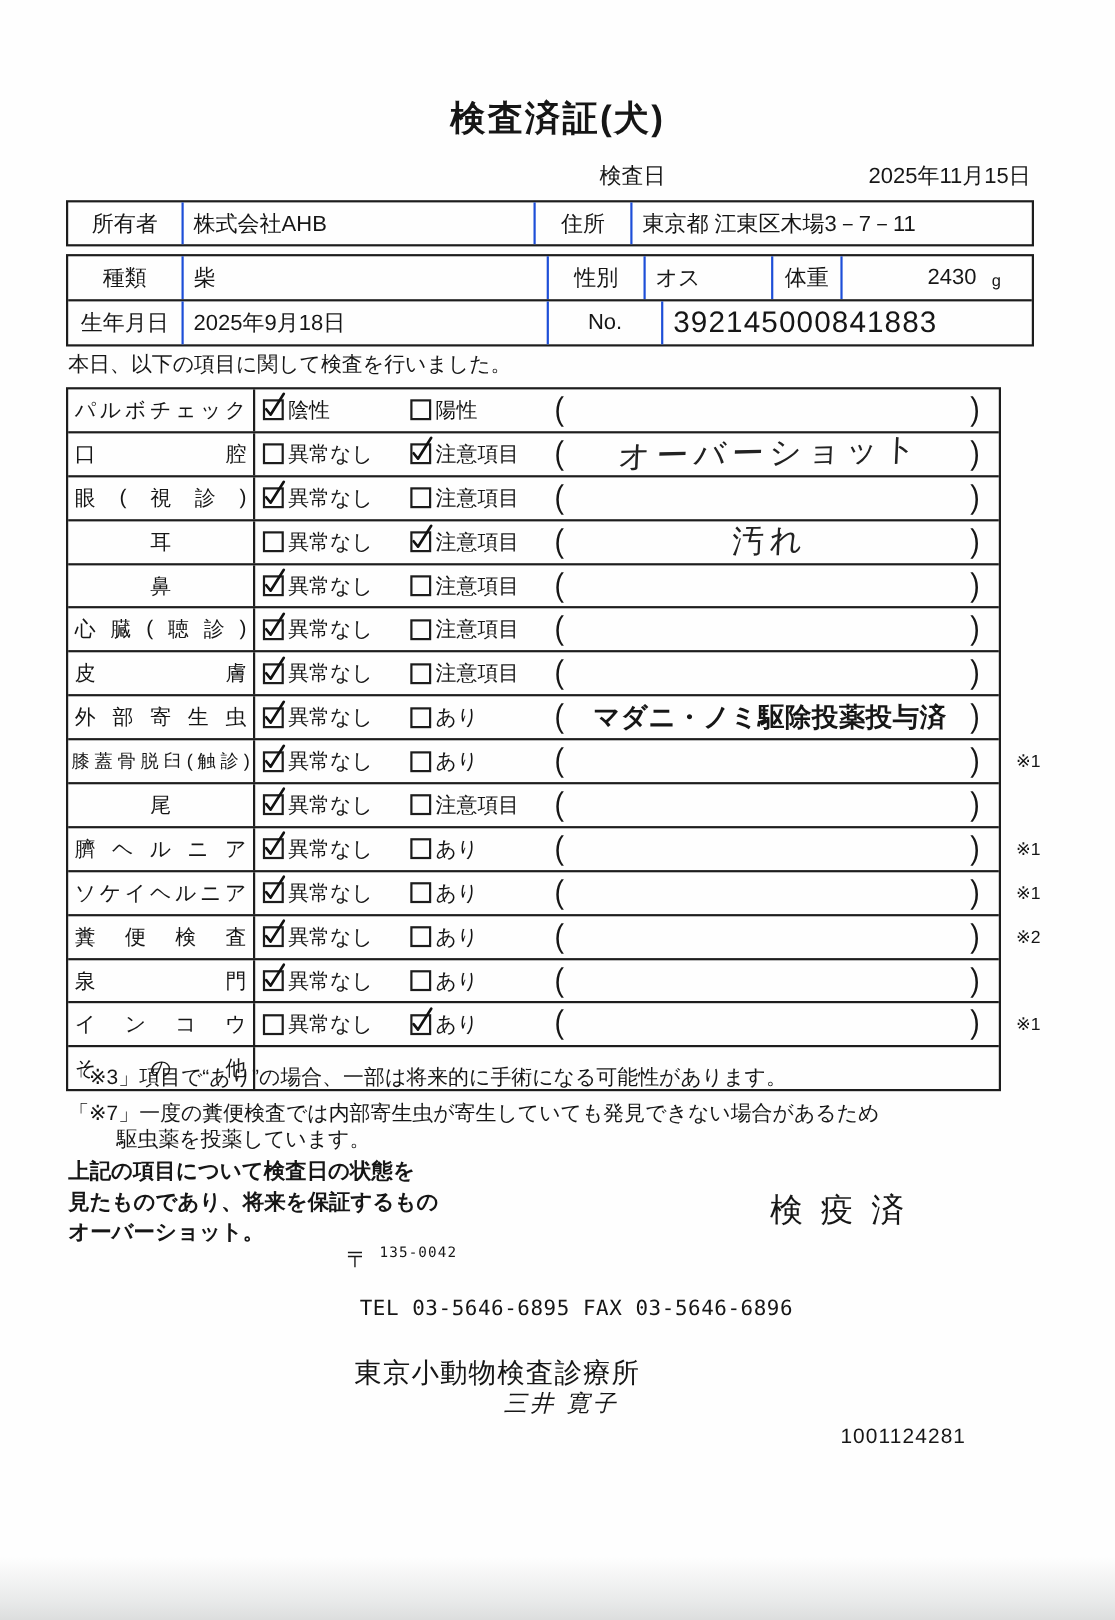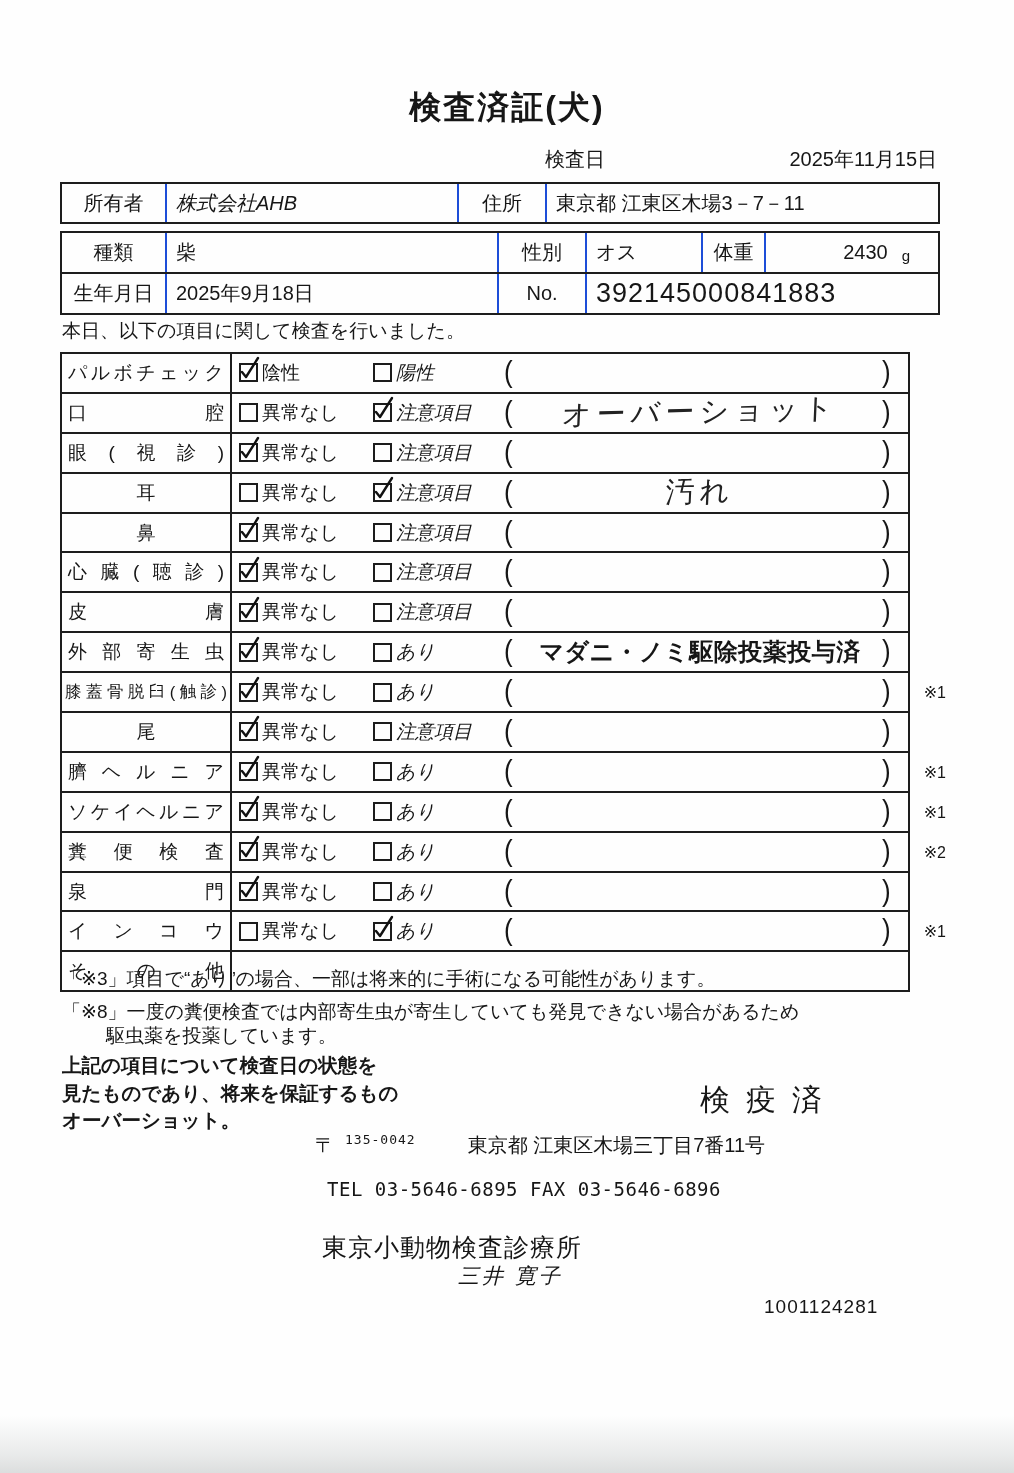--- a/index.html
+++ b/index.html
@@ -24,21 +24,21 @@
   .intro{left:62px;top:318px;font-size:19px;font-weight:500;}
   
   .checklist{left:60px;top:352px;width:850px;border:2px solid #1d1d1d;box-sizing:border-box;}
   .crow{display:flex;height:37.9px;position:relative;}
   .crow + .crow{border-top:2px solid #1d1d1d;}
   .crow-label{width:170px;border-right:2px solid #1d1d1d;box-sizing:border-box;display:flex;align-items:center;justify-content:space-between;padding:0 6px;font-size:19px;font-weight:500;}
   .crow-label.single{justify-content:center;}
   .crow-label.long{font-size:16.5px;padding:0 3px;}
   .crow-content{flex:1;position:relative;}
   .opt{position:absolute;left:7px;top:50%;transform:translateY(-50%);display:flex;align-items:center;gap:4px;font-size:19px;font-weight:500;}
-  .opt.opt2{left:141px;font-style:italic;}
+  .opt.opt2{left:141px;}
   .cb{width:15px;height:15px;border:2px solid #1c1c1c;position:relative;flex:0 0 auto;}
   .check{position:absolute;left:-3px;top:-9px;width:24px;height:26px;overflow:visible;}
   .check polyline{fill:none;stroke:#111;stroke-width:2.4;stroke-linecap:round;stroke-linejoin:round;}
   .paren{position:absolute;top:50%;transform:translateY(-54%) scaleY(1.15);font-size:26px;font-weight:400;}
   .paren.open{left:272px;}
   .paren.close{left:650px;}
   .note{position:absolute;left:288px;width:360px;top:50%;transform:translateY(-50%);text-align:center;}
   .note.printed{font-size:24px;font-weight:600;letter-spacing:0.5px;}
   .note.handwritten{font-size:29px;font-weight:400;letter-spacing:5px;transform:translateY(-52%) rotate(-1.5deg) skewX(-4deg);color:#222;}
   .mark{position:absolute;right:-38px;top:50%;transform:translateY(-50%);font-size:16px;font-weight:500;}
@@ -63,42 +63,42 @@
   <div class="abs title">検査済証(犬)</div>
 
   <div class="abs date-row">
     <span>検査日</span>
     <span>2025年11月15日</span>
   </div>
 
   <div class="abs itable" style="left:60px;top:182px;width:880px;height:42px;">
     <div class="irow">
       <div class="icell lab br" style="width:105px;">所有者</div>
-      <div class="icell val br" style="width:292px;font-style:italic;">株式会社AHB</div>
+      <div class="icell val br" style="width:320px;">株式会社AHB</div>
       <div class="icell lab br" style="width:88px;">住所</div>
       <div class="icell val" style="flex:1;">東京都 江東区木場3－7－11</div>
     </div>
   </div>
 
   <div class="abs itable" style="left:60px;top:231px;width:880px;height:84px;">
     <div class="irow">
       <div class="icell lab br" style="width:105px;">種類</div>
       <div class="icell val br" style="width:332px;">柴</div>
       <div class="icell lab br" style="width:88px;">性別</div>
       <div class="icell val br" style="width:116px;">オス</div>
       <div class="icell lab br" style="width:63px;">体重</div>
       <div class="icell wval" style="flex:1;">
         <span class="num">2430</span>
         <span class="wunit">g</span>
       </div>
     </div>
     <div class="irow">
       <div class="icell lab br" style="width:105px;">生年月日</div>
       <div class="icell val br" style="width:332px;">2025年9月18日</div>
-      <div class="icell lab br" style="width:88px;">No.</div>
+      <div class="icell lab br" style="width:104px;">No.</div>
       <div class="icell val num" style="flex:1;">392145000841883</div>
     </div>
   </div>
 
   <div class="abs intro">本日、以下の項目に関して検査を行いました。</div>
 
   <div class="abs checklist">
       <div class="crow">
         <div class="crow-label">
           <span>パ</span>
@@ -472,35 +472,34 @@
         <div class="crow-label">
           <span>そ</span>
           <span>の</span>
           <span>他</span>
         </div>
         <div class="crow-content"></div>
       </div>
     </div>
 
   <div class="abs fnote" style="left:62px;top:966px;">「※3」項目で“あり”の場合、一部は将来的に手術になる可能性があります。</div>
-  <div class="abs fnote" style="left:62px;top:999px;">「※8」一度の糞便検査では内部寄生虫が寄生していても発見できない場合があるため</div>
+  <div class="abs fnote" style="left:62px;top:999px;">「※7」一度の糞便検査では内部寄生虫が寄生していても発見できない場合があるため</div>
   <div class="abs fnote" style="left:106px;top:1023px;">駆虫薬を投薬しています。</div>
 
   <div class="abs disclaimer">
     <div>上記の項目について検査日の状態を</div>
     <div>見たものであり、将来を保証するもの</div>
     <div>オーバーショット。</div>
   </div>
 
   <div class="abs stamp">検疫済</div>
 
   <div class="abs postal-row">
     <span>〒</span>
     <span class="postal-code">135-0042</span>
-    <span class="addr">東京都 江東区木場三丁目7番11号</span>
   </div>
 
   <div class="abs tel-row">TEL 03-5646-6895  FAX 03-5646-6896</div>
 
   <div class="abs clinic">東京小動物検査診療所</div>
   <div class="abs vet">三井 寛子</div>
   <div class="abs serial">1001124281</div>
 
   <div class="scan-bottom"></div>
 </div>

